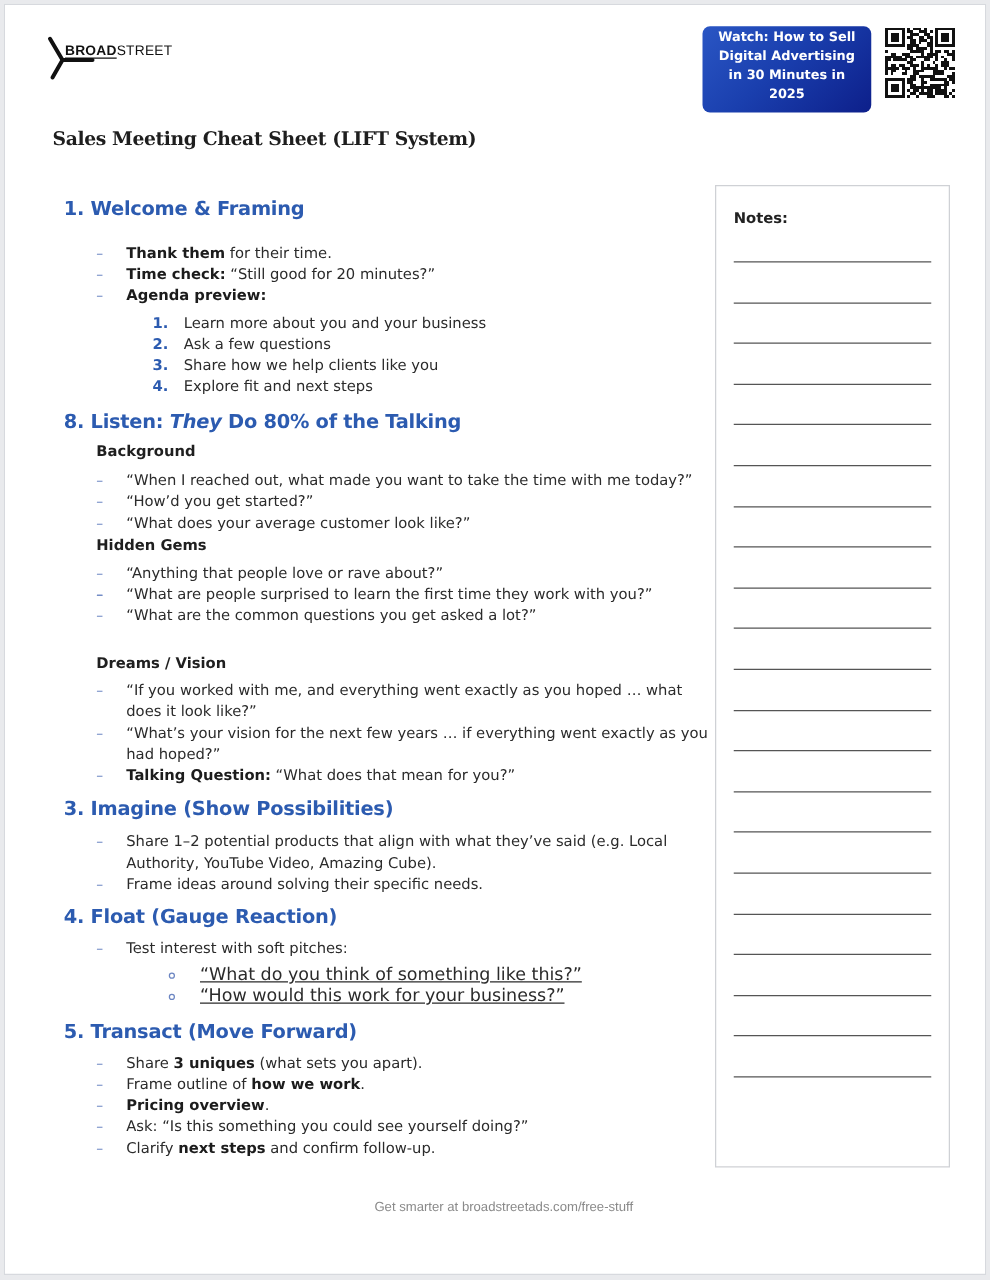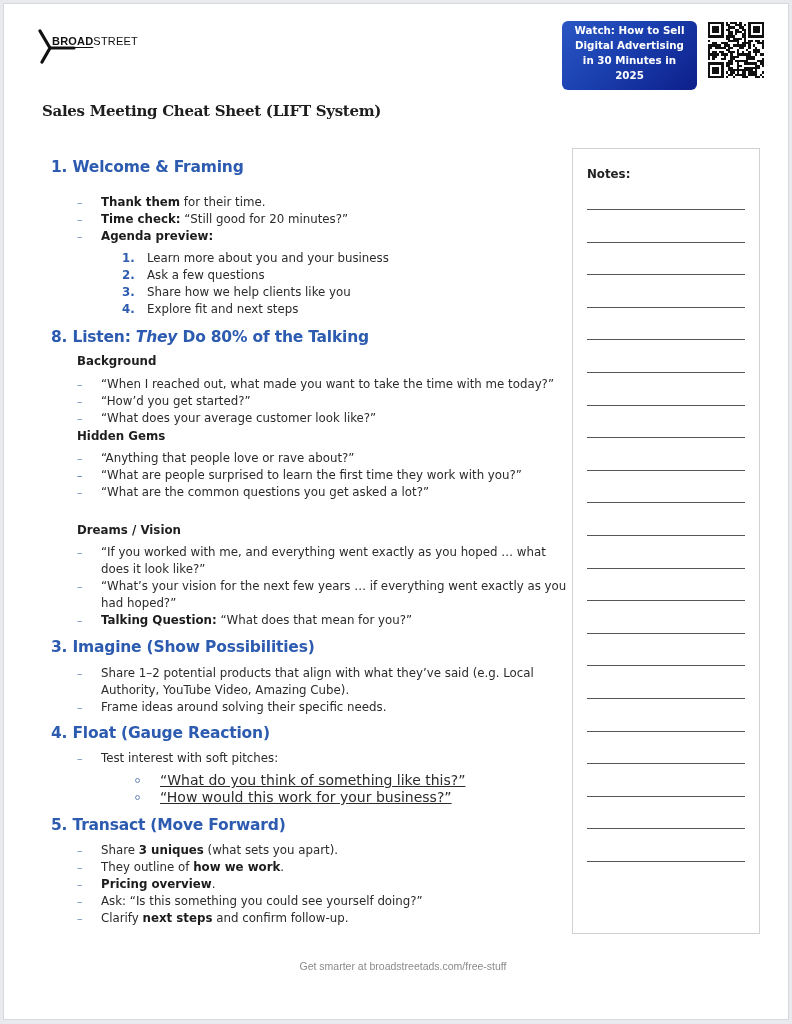--- a/index.html
+++ b/index.html
@@ -404,21 +404,21 @@
       <li><span class="dash">–</span><span>Test interest with soft pitches:</span></li>
     </ul>
     <ul class="circ-list" style="top:618px">
       <li><span class="c"></span><span>“What do you think of something like this?”</span></li>
       <li><span class="c"></span><span>“How would this work for your business?”</span></li>
     </ul>
 
     <h2 style="top:662px">5. Transact (Move Forward)</h2>
     <ul class="dash-list" style="top:688px">
       <li><span class="dash">–</span><span>Share </span><b>3 uniques</b><span> (what sets you apart).</span></li>
-      <li><span class="dash">–</span><span>They outline of </span><b>how we work</b><span>.</span></li>
+      <li><span class="dash">–</span><span>Frame outline of </span><b>how we work</b><span>.</span></li>
       <li><span class="dash">–</span><span></span><b>Pricing overview</b><span>.</span></li>
       <li><span class="dash">–</span><span>Ask: “Is this something you could see yourself doing?”</span></li>
       <li><span class="dash">–</span><span>Clarify </span><b>next steps</b><span> and confirm follow-up.</span></li>
     </ul>
   </div>
 
   <div class="notes" id="notes">
     <div class="notes-label">Notes:</div>
   <div class="note-line" style="top: 60px;"></div>
       <div class="note-line" style="top: 92.6px;"></div>

